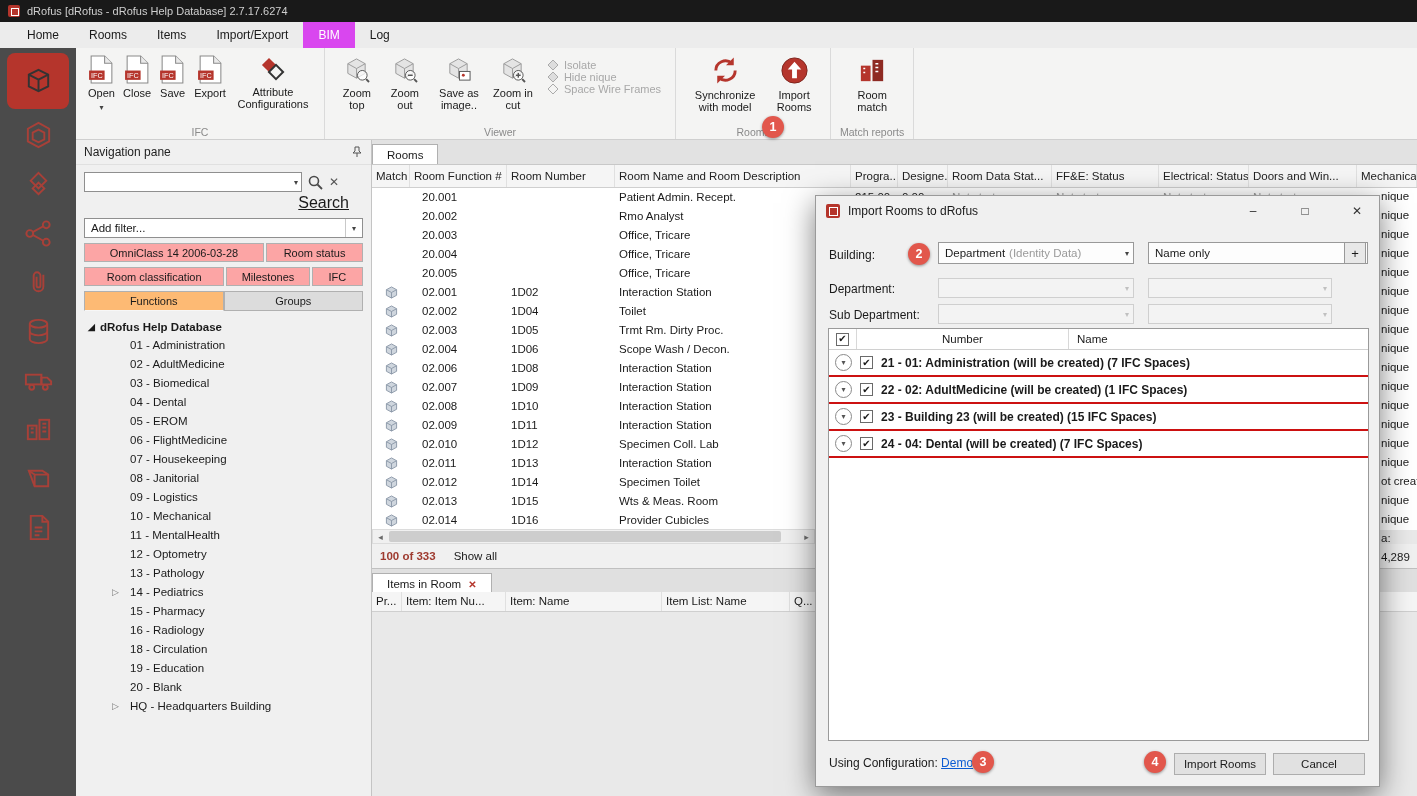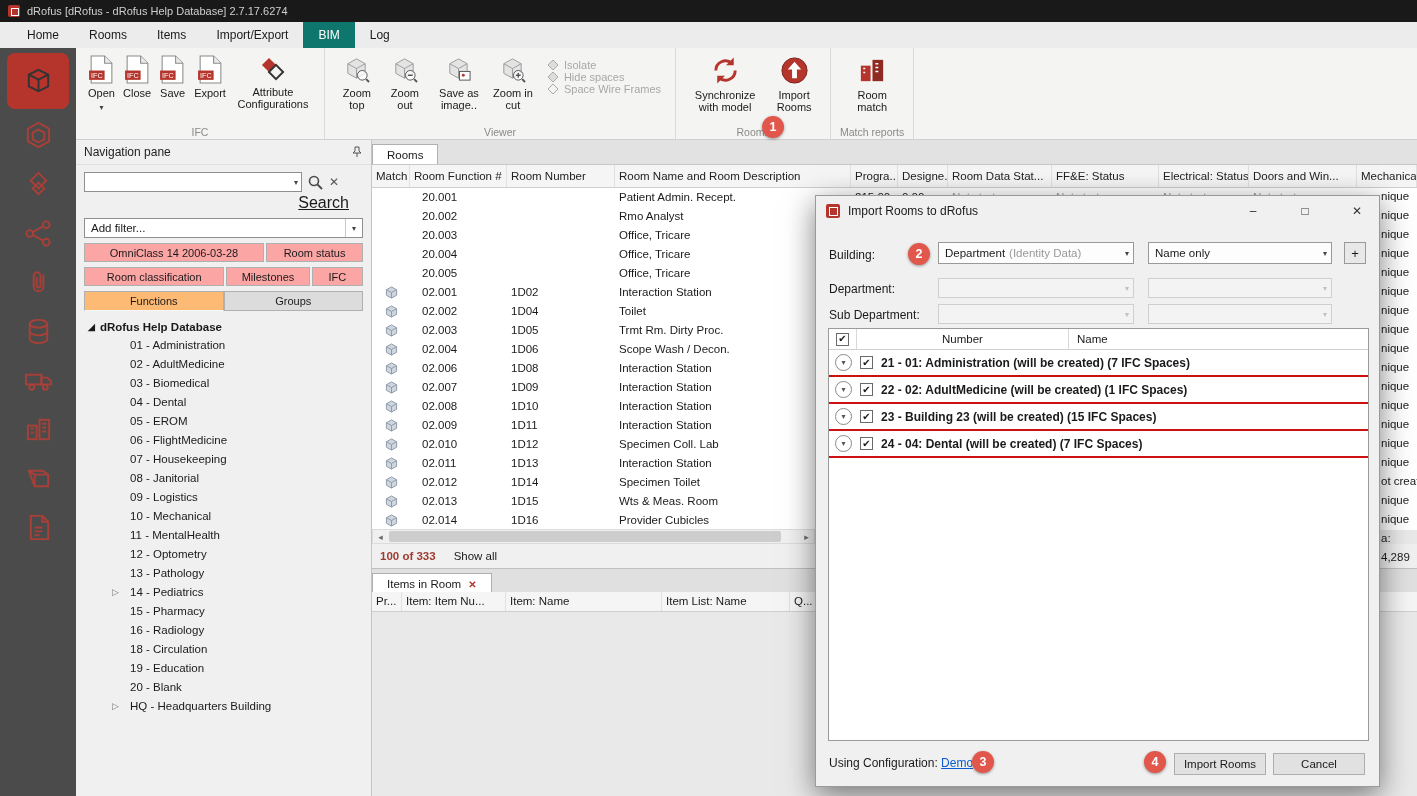--- a/index.html
+++ b/index.html
@@ -11,21 +11,21 @@
   .titlebar{position:absolute;left:0;top:0;width:1417px;height:22px;background:#191919;
             display:flex;align-items:center;gap:7px;padding-left:8px;box-sizing:border-box;}
   .app-logo{width:12px;height:12px;background:#b5352c;border-radius:2px;position:relative;}
   .app-logo::after{content:"";position:absolute;left:3px;top:3px;width:6px;height:6px;border:1px solid #fff;}
   .title-text{color:#cfcfcf;font-size:11px;}
 
   
   .tabrow{position:absolute;left:0;top:22px;width:1417px;height:26px;background:#ececec;
           display:flex;align-items:stretch;padding-left:12px;box-sizing:border-box;}
   .rtab{padding:6px 15px 0 15px;font-size:12px;color:#1a1a1a;cursor:default;}
-  .rtab.active{background:#0f766e;color:#ffffff;}
+  .rtab.active{background:#d946ef;color:#ffffff;}
 
   
   .ribbon{position:absolute;left:76px;top:48px;width:1341px;height:92px;background:#f4f4f3;
           border-bottom:1px solid #cfcfcf;display:flex;box-sizing:border-box;}
   .rgroup{position:relative;display:flex;align-items:flex-start;padding:3px 8px 14px 8px;
           border-right:1px solid #dadada;}
   .rgroup-label{position:absolute;left:0;right:0;bottom:1px;text-align:center;
                 font-size:10.5px;color:#8a8a8a;}
   .rbtn{display:flex;flex-direction:column;align-items:center;gap:3px;padding:4px 4px;
         text-align:center;font-size:11px;line-height:12px;color:#1a1a1a;cursor:default;}
@@ -381,21 +381,21 @@
               </svg>
             </span>
           <span>Isolate</span>
         </div>
         <div class="vtoggle">
           <span class="dmd">
               <svg width="12" height="12" viewBox="0 0 12 12">
                 <path d="M6 1l5 5-5 5-5-5z" fill="#ddd" stroke="#aaa"></path>
               </svg>
             </span>
-          <span>Hide spaces</span>
+          <span>Hide nique</span>
         </div>
         <div class="vtoggle">
           <span class="dmd">
               <svg width="12" height="12" viewBox="0 0 12 12">
                 <path d="M6 1l5 5-5 5-5-5z" fill="none" stroke="#aaa"></path>
               </svg>
             </span>
           <span>Space Wire Frames</span>
         </div>
       </div>
@@ -1078,21 +1078,21 @@
       <span class="dlg-ctrl">–</span>
       <span class="dlg-ctrl">□</span>
       <span class="dlg-ctrl">✕</span>
     </div>
 
     <span class="dlg-label" style="left:13px;top:52px;">Building:</span>
     <div class="combo" style="left:122px;top:46px;width:196px;">
       <span class="fill"><span>Department</span><span class="hint">(Identity Data)</span></span>
       <span class="caret">▾</span>
     </div>
-    <div class="combo" style="left:332px;top:46px;width:184px;">
+    <div class="combo" style="left:332px;top:46px;width:220px;">
       <span class="fill">Name only</span>
       <span class="caret">▾</span>
     </div>
     <div class="plusbtn" style="left:528px;top:46px;">+</div>
 
     <span class="dlg-label" style="left:13px;top:86px;">Department:</span>
     <div class="combo disabled" style="left:122px;top:82px;width:196px;">
       <span class="fill"></span>
         <span class="caret">▾</span>
     </div>

